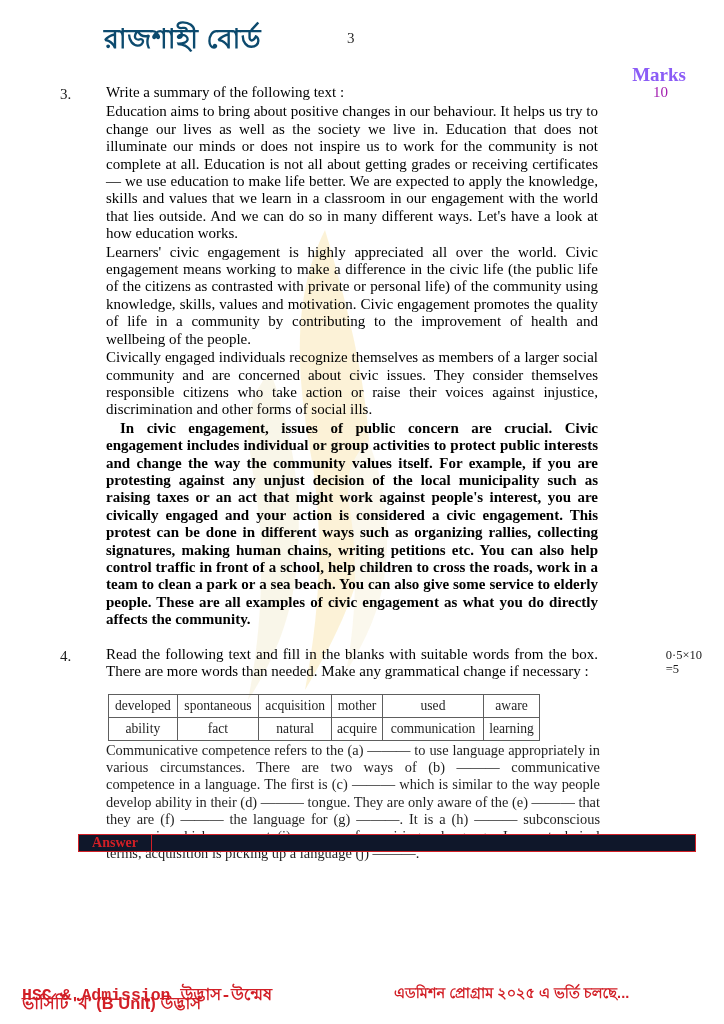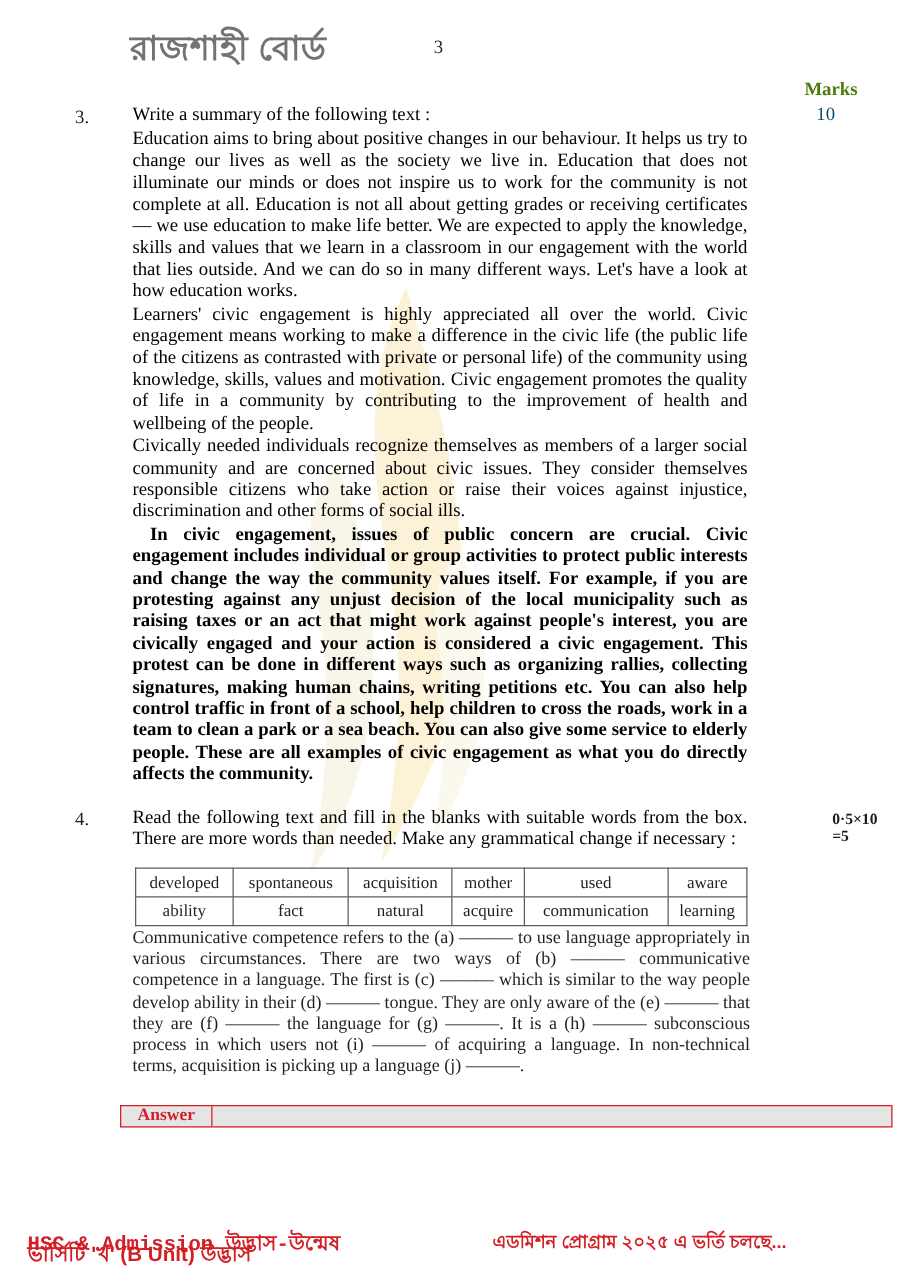--- a/index.html
+++ b/index.html
@@ -37,44 +37,44 @@
   .content { position: relative; z-index: 2; }
 
   
   .board-title {
     position: absolute;
     left: 104px;
     top: 18px;
     font-family: "Liberation Sans", sans-serif;
     font-weight: bold;
     font-size: 27px;
-    color: #737373;
+    color: #0c4a6e;
     letter-spacing: 0.5px;
   }
   .page-number {
     position: absolute;
     left: 347px;
     top: 30px;
     font-size: 15px;
     color: #2b2b2b;
   }
   .marks-label {
     position: absolute;
     right: 38px;
     top: 64px;
-    font-size: 15px;
-    font-weight: bold;
-    color: #4d7c0f;
+    font-size: 19px;
+    font-weight: bold;
+    color: #8b5cf6;
   }
   .marks-value {
     position: absolute;
     right: 56px;
     top: 84px;
     font-size: 15px;
-    color: #0c4a6e;
+    color: #a21caf;
   }
 
   
   .q-num {
     position: absolute;
     font-size: 15px;
     color: #1b1b1b;
   }
   .q3-num { left: 60px; top: 86px; }
   .q4-num { left: 60px; top: 648px; }
@@ -96,28 +96,28 @@
   .para.indent { text-indent: 14px; font-weight: bold; }
 
   .marks-side {
     position: absolute;
     right: 24px;
     font-size: 12.5px;
     color: #1b1b1b;
     text-align: left;
     line-height: 14px;
   }
-  .q4-marks { top: 648px; right: 22px; font-weight: bold; }
+  .q4-marks { top: 648px; right: 22px; }
 
   
   .word-box {
     position: absolute;
     left: 108px;
     top: 694px;
-    width: 490px;
+    width: 432px;
     border-collapse: collapse;
     font-size: 13.6px;
     background: transparent;
   }
   .word-box td {
     border: 1px solid #5e5e5e;
     text-align: center;
     padding: 3px 2px;
     color: #1f1f1f;
     position: relative;
@@ -132,28 +132,27 @@
     font-size: 14.4px;
     line-height: 17.2px;
     text-align: justify;
     color: #1f1f1f;
   }
 
   
   .answer-box {
     position: absolute;
     left: 78px;
-    top: 884px;
+    top: 834px;
     width: 618px;
     border: 1.5px solid #d21f26;
     box-sizing: border-box;
     display: flex;
     align-items: stretch;
-    background: #e5e5e5;
-    margin-left: 18px;
+    background: #0f172a;
   }
   .answer-label {
     width: 72px;
     flex: 0 0 72px;
     border-right: 1.5px solid #d21f26;
     color: #d21f26;
     font-weight: bold;
     font-size: 14px;
     display: flex;
     align-items: center;
@@ -216,21 +215,21 @@
     <div class="board-title">রাজশাহী বোর্ড</div>
     <div class="page-number">3</div>
     <div class="marks-label">Marks</div>
     <div class="marks-value">10</div>
 
     <div class="q-num q3-num">3.</div>
     <div class="q-body q3-body">
       <p class="q-prompt">Write a summary of the following text :</p>
       <p class="para">Education aims to bring about positive changes in our behaviour. It helps us try to change our lives as well as the society we live in. Education that does not illuminate our minds or does not inspire us to work for the community is not complete at all. Education is not all about getting grades or receiving certificates— we use education to make life better. We are expected to apply the knowledge, skills and values that we learn in a classroom in our engagement with the world that lies outside. And we can do so in many different ways. Let's have a look at how education works.</p>
       <p class="para">Learners' civic engagement is highly appreciated all over the world. Civic engagement means working to make a difference in the civic life (the public life of the citizens as contrasted with private or personal life) of the community using knowledge, skills, values and motivation. Civic engagement promotes the quality of life in a community by contributing to the improvement of health and wellbeing of the people.</p>
-      <p class="para">Civically needed individuals recognize themselves as members of a larger social community and are concerned about civic issues. They consider themselves responsible citizens who take action or raise their voices against injustice, discrimination and other forms of social ills.</p>
+      <p class="para">Civically engaged individuals recognize themselves as members of a larger social community and are concerned about civic issues. They consider themselves responsible citizens who take action or raise their voices against injustice, discrimination and other forms of social ills.</p>
       <p class="para indent">In civic engagement, issues of public concern are crucial. Civic engagement includes individual or group activities to protect public interests and change the way the community values itself. For example, if you are protesting against any unjust decision of the local municipality such as raising taxes or an act that might work against people's interest, you are civically engaged and your action is considered a civic engagement. This protest can be done in different ways such as organizing rallies, collecting signatures, making human chains, writing petitions etc. You can also help control traffic in front of a school, help children to cross the roads, work in a team to clean a park or a sea beach. You can also give some service to elderly people. These are all examples of civic engagement as what you do directly affects the community.</p>
     </div>
 
     <div class="q-num q4-num">4.</div>
     <div class="q-body q4-body">
       <p class="q-prompt">Read the following text and fill in the blanks with suitable words from the box. There are more words than needed. Make any grammatical change if necessary :</p>
     </div>
     <div class="marks-side q4-marks">
       <div>0·5×10</div>
       <div>=5</div>

